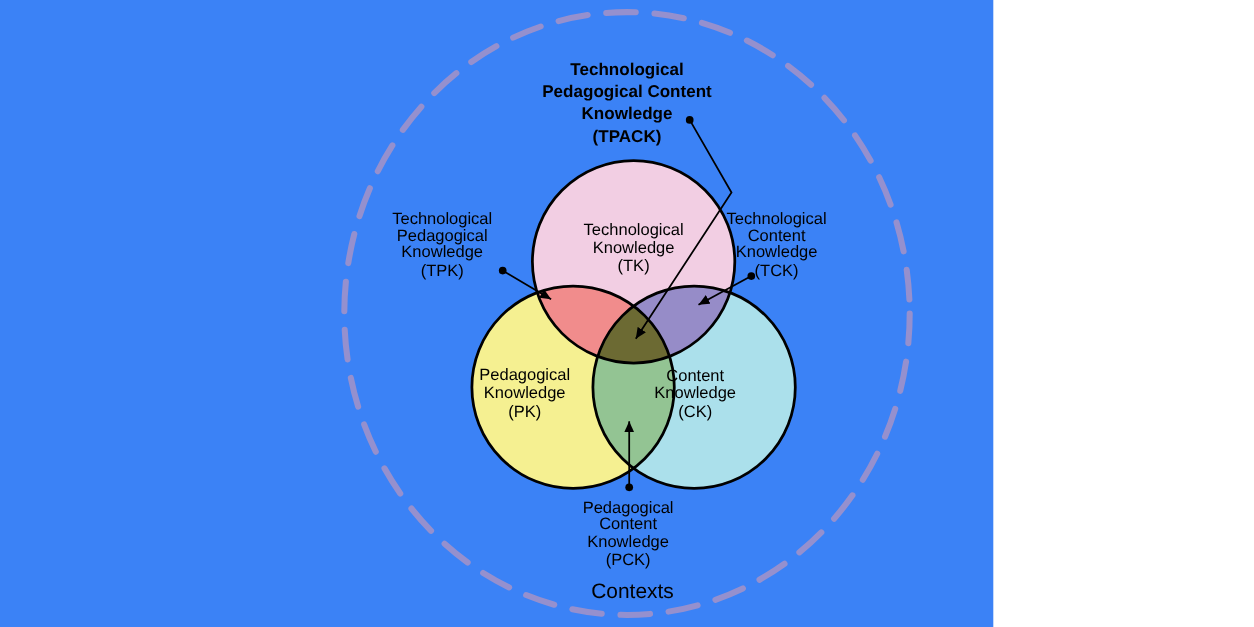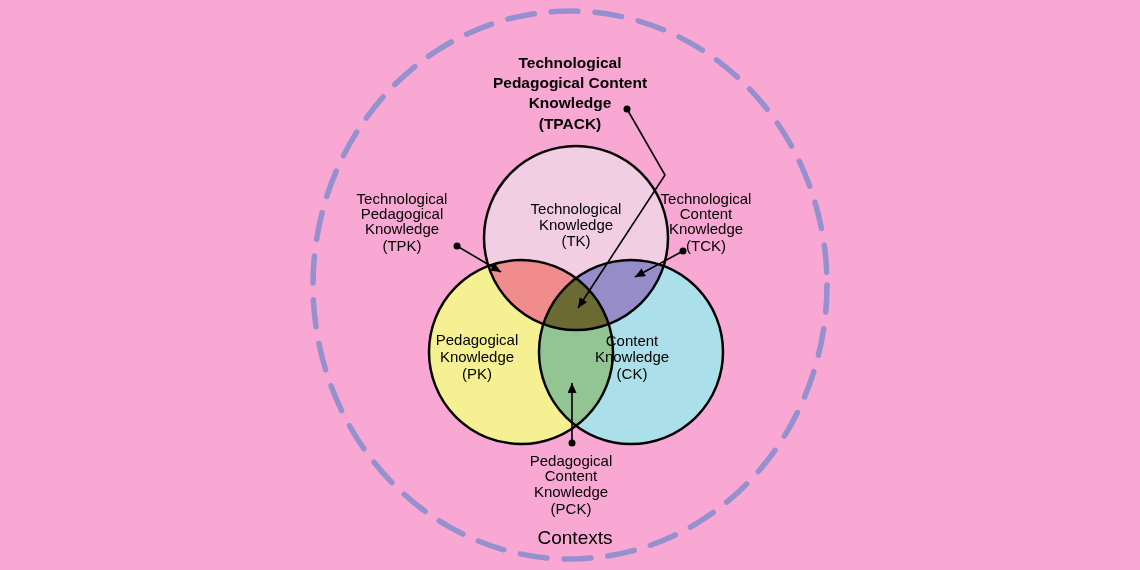--- a/index.html
+++ b/index.html
@@ -1,20 +1,20 @@
 <!DOCTYPE html>
 <html><head>
 <meta charset="utf-8">
 <style>
   html, body { margin: 0; padding: 0; background: #ffffff; }
   .stage {
-    width: 1140px;
+    width: 903px;
     height: 570px;
     position: relative;
-    background: #f9a8d4;
+    background: #3b82f6;
     font-family: "Liberation Sans", sans-serif;
     overflow: hidden;
   }
   svg text {
     fill: #000000;
     text-anchor: middle;
     font-family: "Liberation Sans", sans-serif;
   }
   .lbl       { font-size: 15px; }
   .lbl-bold  { font-size: 15.5px; font-weight: bold; }

